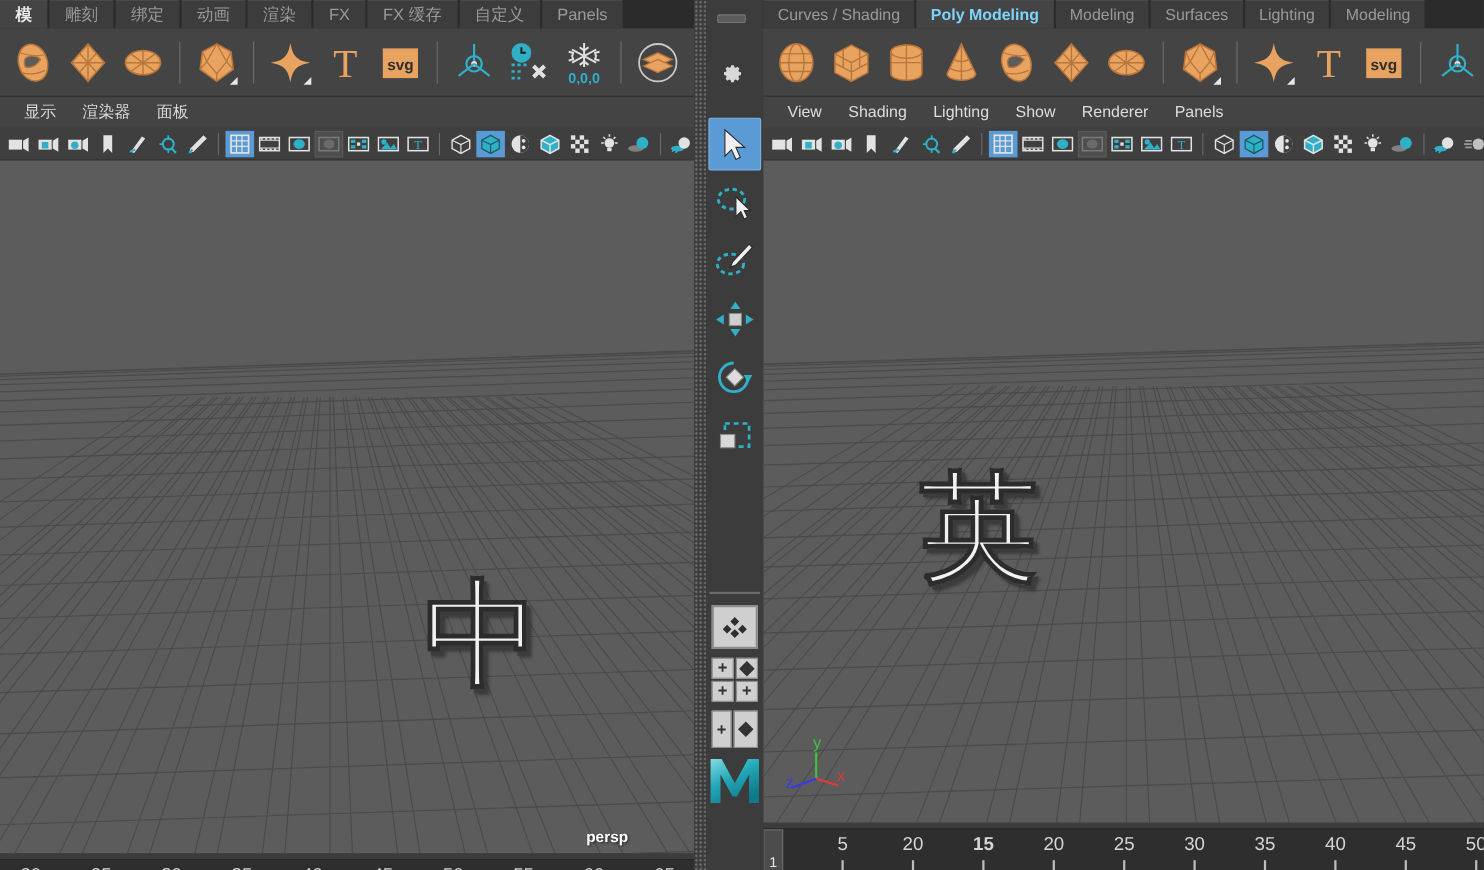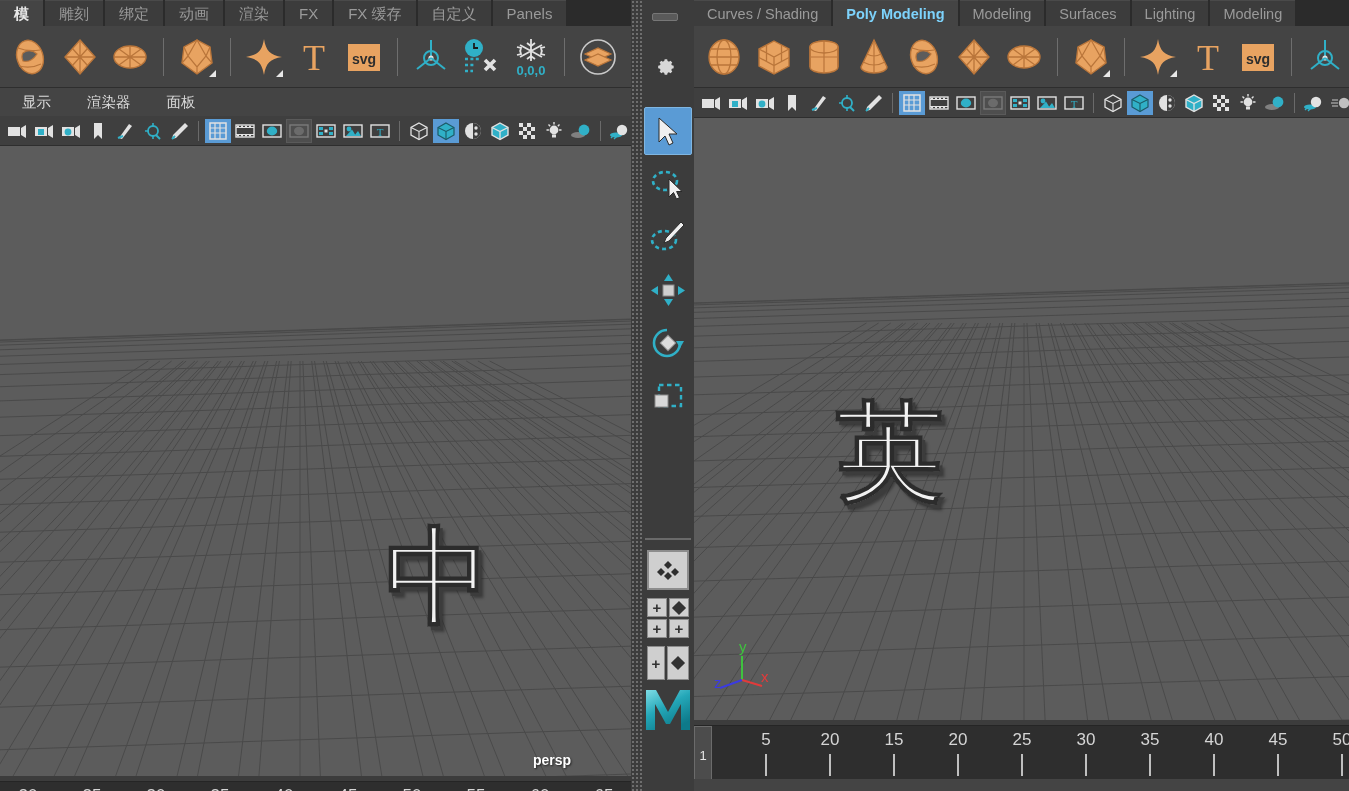--- a/index.html
+++ b/index.html
@@ -51,21 +51,21 @@
   .corner-tri {
     position: absolute; right: 5px; bottom: 5px;
     width: 0; height: 0;
     border-left: 7px solid transparent;
     border-bottom: 7px solid #e8e8e8;
   }
 
   
   .vp-menubar {
     height: 28px; background: #444444;
-    display: flex; align-items: center; gap: 12px;
+    display: flex; align-items: center; gap: 0px;
     padding-left: 10px;
   }
   .vp-menu { font-size: 14.5px; color: #dcdcdc; padding: 0 12px; line-height: 28px; white-space: nowrap; }
 
   
   .vp-toolbar {
     height: 30px; background: #3f3f3f;
     display: flex; align-items: center; gap: 1px;
     padding-left: 4px;
     border-bottom: 1px solid #2e2e2e;
@@ -724,20 +724,28 @@
         <div class="shelfbtn">
           <svg width="40" height="40" viewBox="0 0 40 40">
             <line x1="20" y1="3" x2="20" y2="20" stroke="#30b0c7" stroke-width="2"></line>
             <circle cx="20" cy="21" r="7" fill="none" stroke="#30b0c7" stroke-width="2"></circle>
             <circle cx="20" cy="21" r="2.6" fill="#e2e2e2"></circle>
             <line x1="20" y1="21" x2="6" y2="32" stroke="#30b0c7" stroke-width="2"></line>
             <line x1="20" y1="21" x2="34" y2="32" stroke="#30b0c7" stroke-width="2"></line>
           </svg>
         </div>
       </div>
+    <div class="vp-menubar" id="right-vpmenu">
+        <div class="vp-menu">View</div>
+        <div class="vp-menu">Shading</div>
+        <div class="vp-menu">Lighting</div>
+        <div class="vp-menu">Show</div>
+        <div class="vp-menu">Renderer</div>
+        <div class="vp-menu">Panels</div>
+      </div>
     <div class="vp-toolbar" id="right-vptb">
         <div class="vtb">
           <svg width="20" height="16" viewBox="0 0 20 16">
             <rect x="1" y="4" width="12" height="9" fill="#e2e2e2"></rect>
             <path d="M14 5 L19 2 L19 15 L14 12 Z" fill="#e2e2e2"></path>
           </svg>
         </div>
         <div class="vtb">
           <svg width="20" height="16" viewBox="0 0 20 16">
             <rect x="1" y="4" width="12" height="9" fill="#e2e2e2"></rect>
@@ -1005,21 +1013,21 @@
     <div class="timeline" style="height:59px;">
       <div class="tl-top"></div>
       <div class="tl-body" id="right-timeline-body">
         <div class="tl-current">
           <span>1</span>
         </div>
       <div class="tl-num" style="left: 72px;">5</div>
           <div class="tl-tick" style="left: 71px;"></div>
           <div class="tl-num" style="left: 136px;">20</div>
           <div class="tl-tick" style="left: 135px;"></div>
-          <div class="tl-num" style="left: 200px;">15</div>
+          <div class="tl-num" style="left: 200px; font-weight: bold;">15</div>
           <div class="tl-tick" style="left: 199px;"></div>
           <div class="tl-num" style="left: 264px;">20</div>
           <div class="tl-tick" style="left: 263px;"></div>
           <div class="tl-num" style="left: 328px;">25</div>
           <div class="tl-tick" style="left: 327px;"></div>
           <div class="tl-num" style="left: 392px;">30</div>
           <div class="tl-tick" style="left: 391px;"></div>
           <div class="tl-num" style="left: 456px;">35</div>
           <div class="tl-tick" style="left: 455px;"></div>
           <div class="tl-num" style="left: 520px;">40</div>

